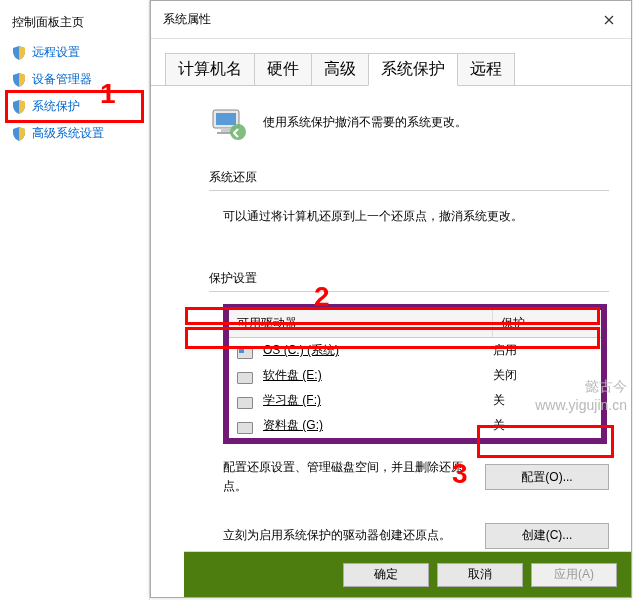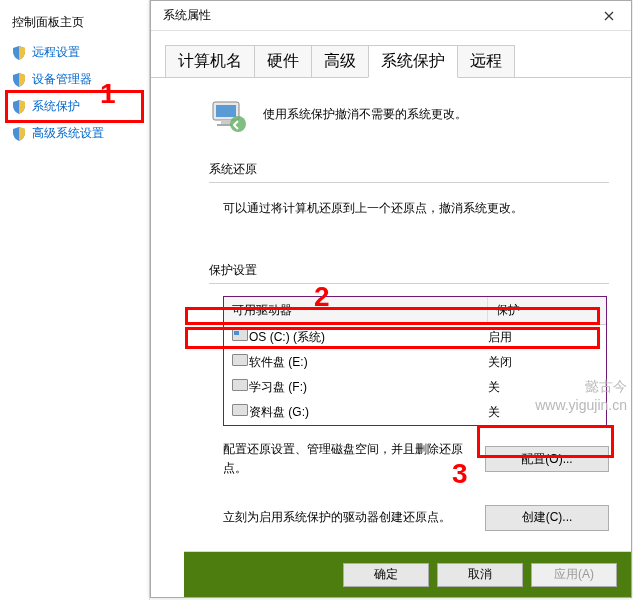--- a/index.html
+++ b/index.html
@@ -48,21 +48,21 @@
     .dialog {
       position: absolute;
       left: 150px; top: 0;
       width: 482px;
       height: 598px;
       background: white;
       border: 1px solid #aaa;
       box-shadow: 0 0 4px rgba(0,0,0,0.18);
     }
     .titlebar {
-      height: 30px;
+      height: 38px;
       display: flex;
       align-items: center;
       padding: 0 0 0 12px;
       border-bottom: 1px solid #e0e0e0;
     }
     .titlebar-title { font-size: 12px; flex: 1; }
     .close-btn {
       width: 44px; height: 30px;
       display: flex; align-items: center; justify-content: center;
       cursor: pointer;
@@ -132,21 +132,21 @@
       border: 1px solid #adadad;
       background: #e7e7e7;
       font-size: 12px;
       cursor: pointer;
       font-family: inherit;
     }
     .btn:disabled { color: #9a9a9a; background: #efefef; cursor: default; }
     
     
     .drives-wrap {
-      border: 1px solid #701a75;
+      border: 6px solid #701a75;
       margin: 4px 0 10px 14px;
       width: 384px;
       background: white;
     }
     .drives-head {
       display: flex;
       background: #f5f5f5;
       border-bottom: 1px solid #ccc;
     }
     .drives-head .col {
@@ -155,21 +155,21 @@
       font-size: 12px;
     }
     .drives-head .col:first-child { width: 264px; }
     .drives-head .col:last-child { flex: 1; border-right: none; }
     .drive-row {
       display: flex;
       padding: 4px 8px;
       align-items: center;
       font-size: 12px;
     }
-    .drive-row .c1 { width: 256px; display: flex; align-items: flex-start; gap: 1px; }
+    .drive-row .c1 { width: 256px; display: flex; align-items: flex-end; gap: 10px; text-decoration: underline; }
     .drive-row .c2 { flex: 1; }
     .disk-icon {
       width: 16px; height: 12px;
       background: #e0e0e0;
       border: 1px solid #888;
       border-radius: 1px;
       position: relative;
     }
     .disk-icon.os::before {
       content: '';

